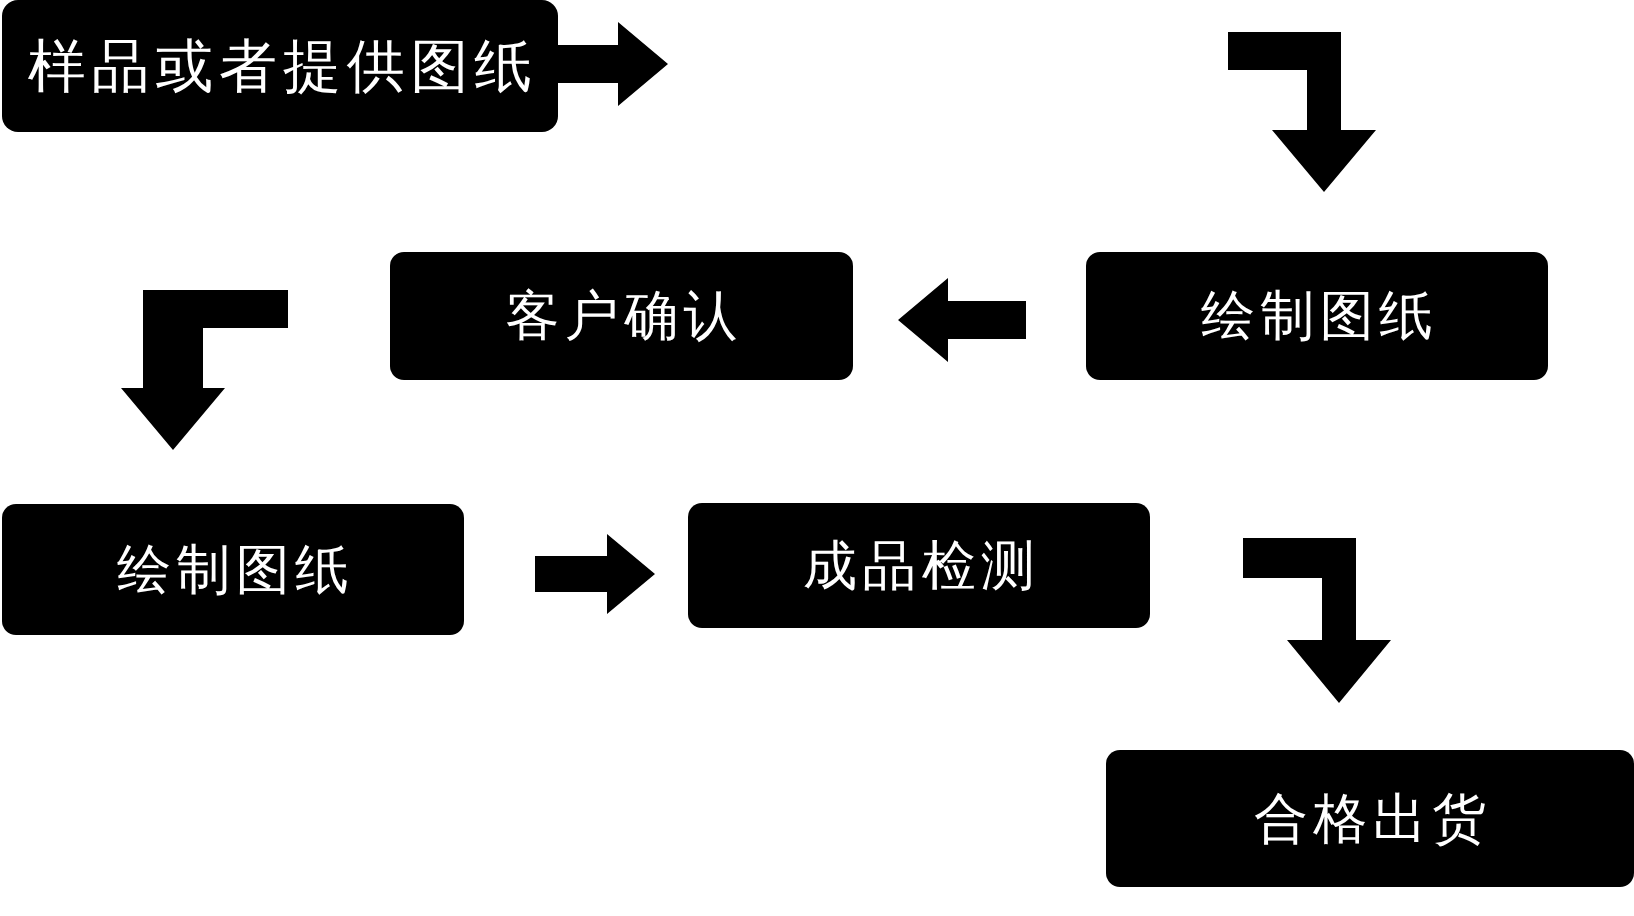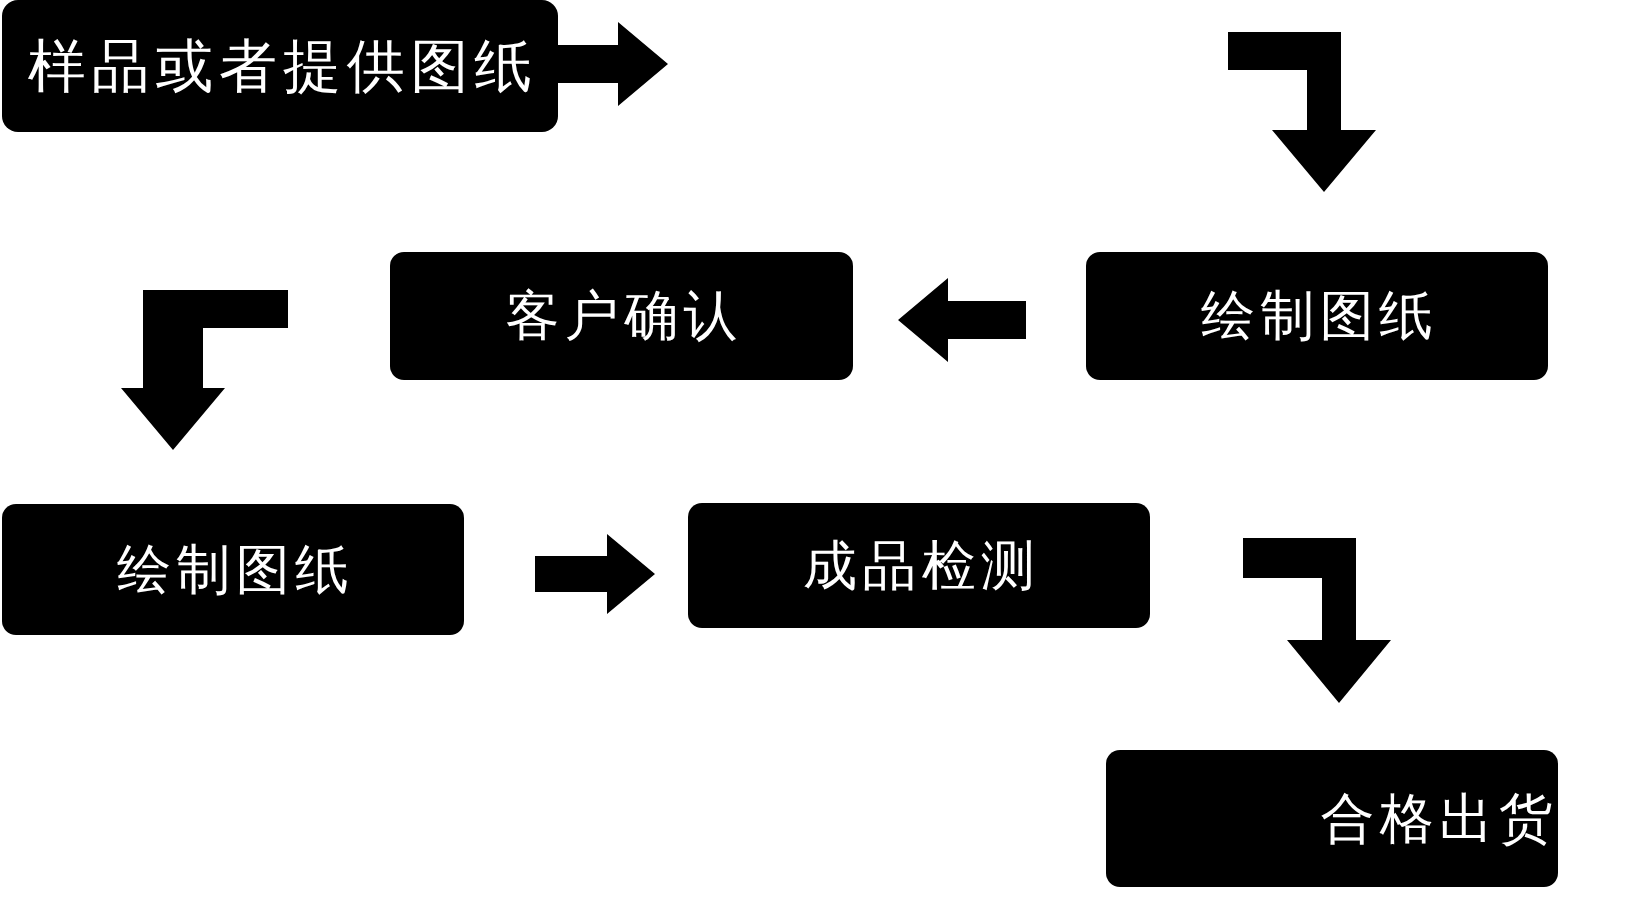--- a/index.html
+++ b/index.html
@@ -47,21 +47,21 @@
     fill: #000000;
   }
 
   
   #node-sample      { left: 2px;    top: 0px;   width: 556px; height: 132px; font-size: 58px; border-radius: 16px; }
   #node-payment     { left: 710px;  top: 2px;   width: 464px; height: 126px; font-size: 54px; }
   #node-drawing     { left: 1058px; top: 252px; width: 462px; height: 128px; font-size: 54px; margin-left: 28px; }
   #node-confirm     { left: 390px;  top: 252px; width: 463px; height: 128px; font-size: 54px; }
   #node-production  { left: 2px;    top: 504px; width: 462px; height: 131px; font-size: 54px; }
   #node-inspection  { left: 688px;  top: 503px; width: 462px; height: 125px; font-size: 54px; border-radius: 14px; }
-  #node-shipment    { left: 1106px; top: 750px; width: 452px; height: 137px; font-size: 54px; justify-content: flex-end; }
+  #node-shipment    { left: 1106px; top: 750px; width: 528px; height: 137px; font-size: 54px; }
 
   
   #arrow-sample-to-payment    { left: 540px;  top: 22px;  }
   #arrow-payment-to-drawing   { left: 1228px; top: 32px;  }
   #arrow-drawing-to-confirm   { left: 898px;  top: 278px; }
   #arrow-confirm-to-production{ left: 118px;  top: 290px; }
   #arrow-production-to-inspect{ left: 535px;  top: 534px; }
   #arrow-inspect-to-shipment  { left: 1243px; top: 538px; }
 </style>
 </head>

